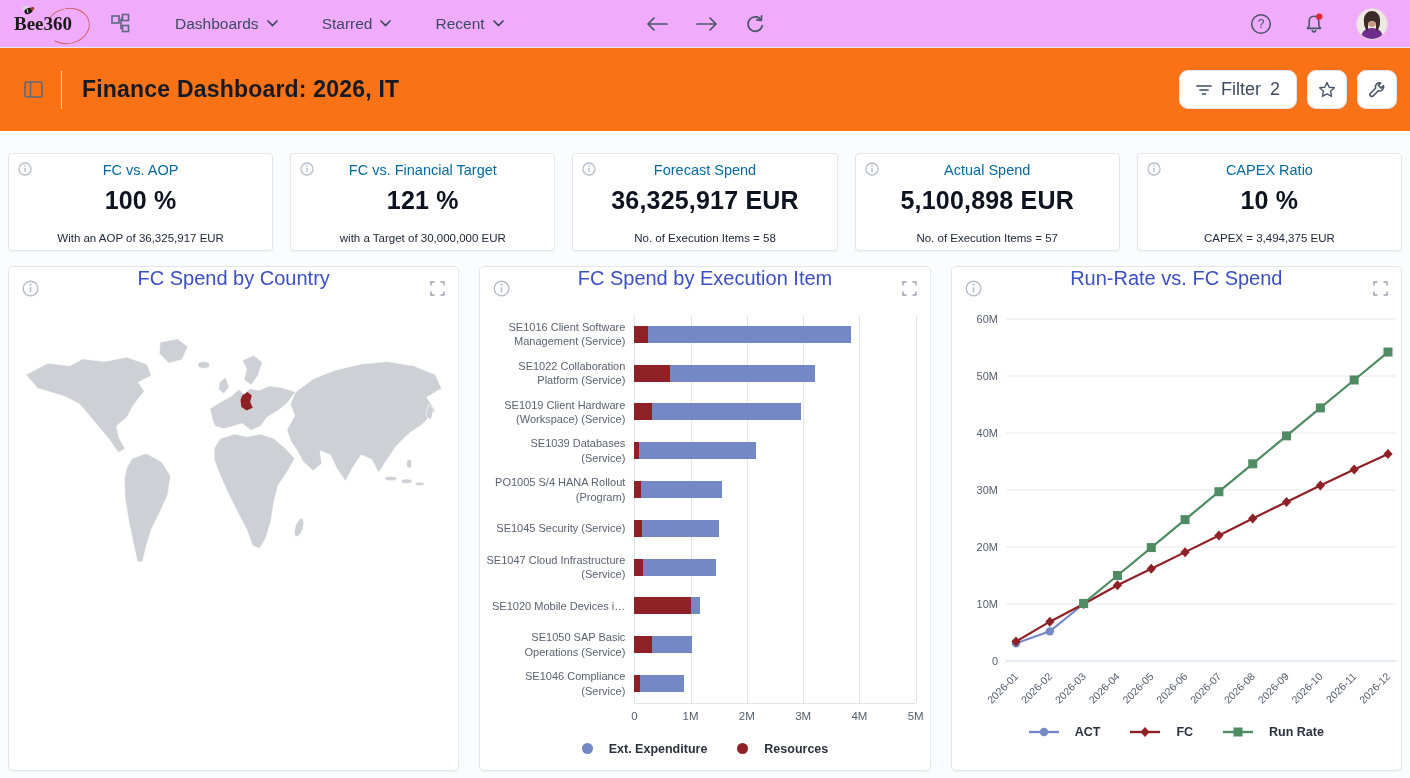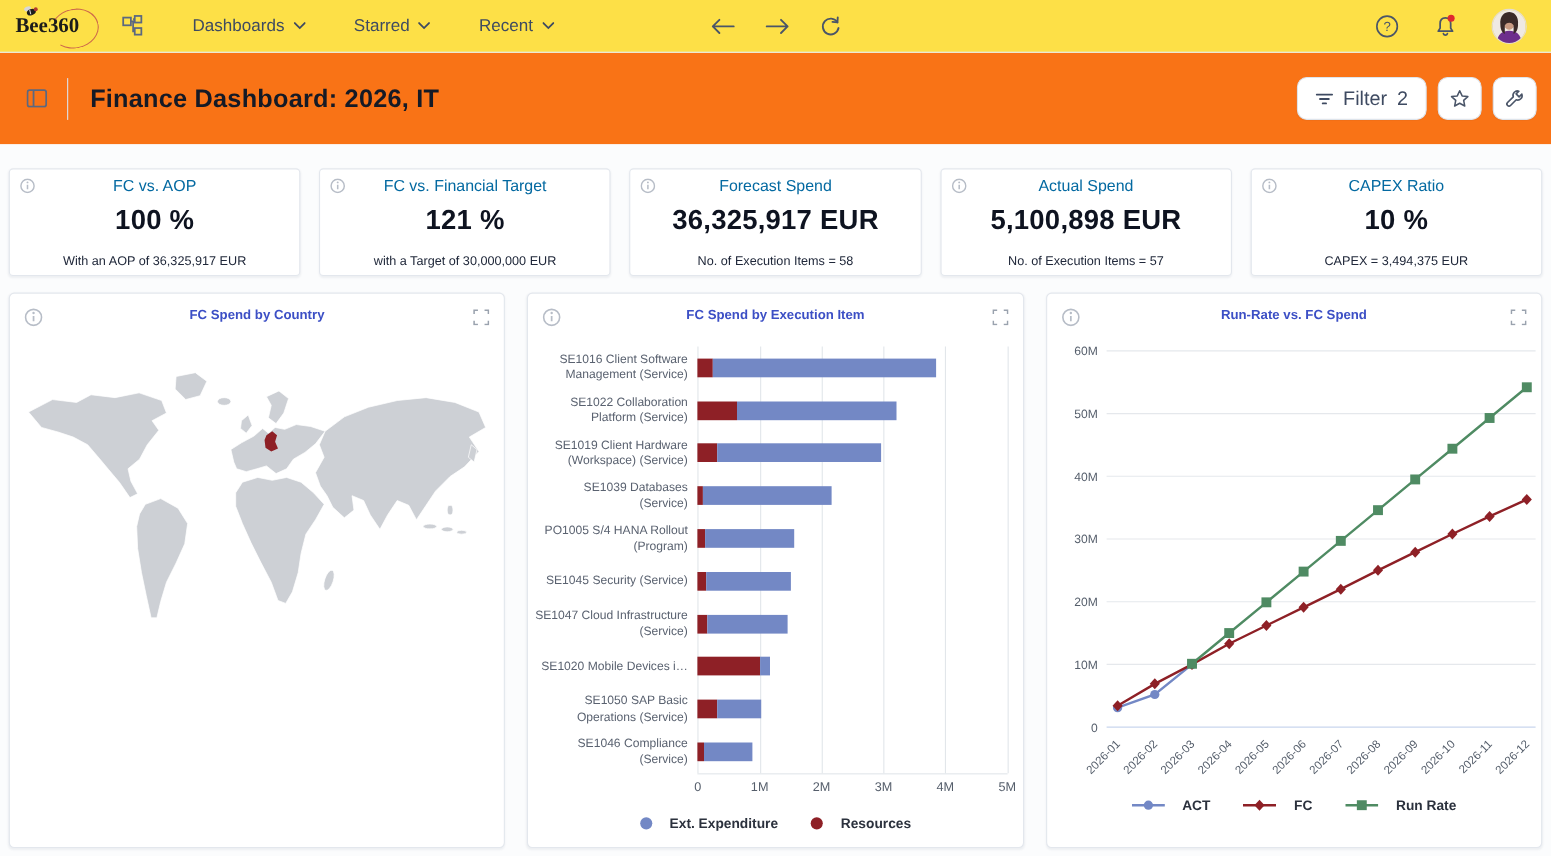--- a/index.html
+++ b/index.html
@@ -1,21 +1,21 @@
 <!DOCTYPE html>
 <html><head>
 <meta charset="utf-8">
 <style>
   html,body{margin:0;padding:0;}
   body{width:1410px;height:778px;position:relative;overflow:hidden;background:#fbfcfd;
        font-family:"Liberation Sans",sans-serif;color:#2c3443;}
   svg{display:block;}
 
   
-  .topbar{height:47px;background:#fde047;border-bottom:1px solid #e7ebf1;display:flex;align-items:center;position:relative;}
+  .topbar{height:47px;background:#f0abfc;border-bottom:1px solid #e7ebf1;display:flex;align-items:center;position:relative;}
   .tb-left{display:flex;align-items:center;gap:28px;padding-left:14px;}
   .logo{position:relative;font-family:"Liberation Serif",serif;font-weight:700;font-size:19px;color:#1b1b1b;padding:2px 10px 2px 0;}
   .logo .ring{position:absolute;width:42px;height:34px;right:-8px;top:-3px;border:1px solid #c5544c;border-radius:50%;transform:rotate(-12deg);opacity:.85;border-left-color:transparent;}
   .logo .bee{position:absolute;left:6px;top:-7px;}
   .nav{display:flex;align-items:center;gap:44px;margin-left:16px;}
   .nav-item{display:flex;align-items:center;gap:8px;font-size:15.5px;color:#3e4a61;cursor:pointer;}
   .chev{width:11px;height:7px;}
   .tb-center{position:absolute;left:50%;top:0;height:47px;transform:translateX(-50%);display:flex;align-items:center;gap:26px;}
   .searchbox{width:232px;height:31px;background:#f9fafc;border:1px solid #e0e5ec;border-radius:8px;display:flex;align-items:center;justify-content:center;gap:8px;}
   .searchbox input{border:none;background:transparent;outline:none;font-size:15px;color:#51607a;width:110px;font-family:"Liberation Sans",sans-serif;}
@@ -38,21 +38,21 @@
   .kpi{flex:1;background:#fff;border:1px solid #e3e7ed;border-radius:4px;box-shadow:0 1px 2px rgba(25,35,60,.06);position:relative;display:flex;flex-direction:column;align-items:center;box-sizing:border-box;padding:8px 6px 6px;}
   .kpi .info{position:absolute;left:9px;top:8px;}
   .kpi-title{font-size:14.5px;color:#0369a1;font-weight:500;}
   .kpi-value{font-size:25px;color:#0e1320;font-weight:600;margin:auto 0;letter-spacing:.2px;}
   .kpi-footer{font-size:11.5px;color:#20283a;margin-top:auto;}
 
   
   .panels-row{display:flex;gap:20px;margin:15px 8px 0 8px;height:505px;}
   .panel{flex:1;background:#fff;border:1px solid #e3e7ed;border-radius:5px;box-shadow:0 1px 2px rgba(25,35,60,.06);position:relative;box-sizing:border-box;overflow:hidden;}
   .panel-header{height:42px;display:flex;align-items:center;justify-content:space-between;padding:0 13px;}
-  .panel-title{position:absolute;left:50%;top:12px;transform:translateX(-50%);font-size:12px;color:#3c4fc5;font-weight:700;white-space:nowrap;}
+  .panel-title{position:absolute;left:50%;top:0;transform:translateX(-50%);font-size:20px;color:#3c4fc5;font-weight:400;white-space:nowrap;}
 
   
   .bar-body{display:flex;padding:6px 14px 0 4px;justify-content:center;}
   .bar-labels{width:150px;box-sizing:border-box;padding-right:9px;}
   .bar-label{height:38.8px;display:flex;align-items:center;justify-content:flex-end;text-align:right;font-size:11px;line-height:1.3;color:#5a6270;}
   .bar-plot{flex:1;position:relative;border-bottom:1px solid #e2e6ea;}
   .gridline-v{position:absolute;top:0;bottom:0;width:1px;background:#e2e6ea;}
   .bar-row{height:38.8px;display:flex;align-items:center;position:relative;}
   .bar-seg{height:17px;}
   .bar-xaxis{display:flex;padding:0 14px 0 4px;height:24px;}

